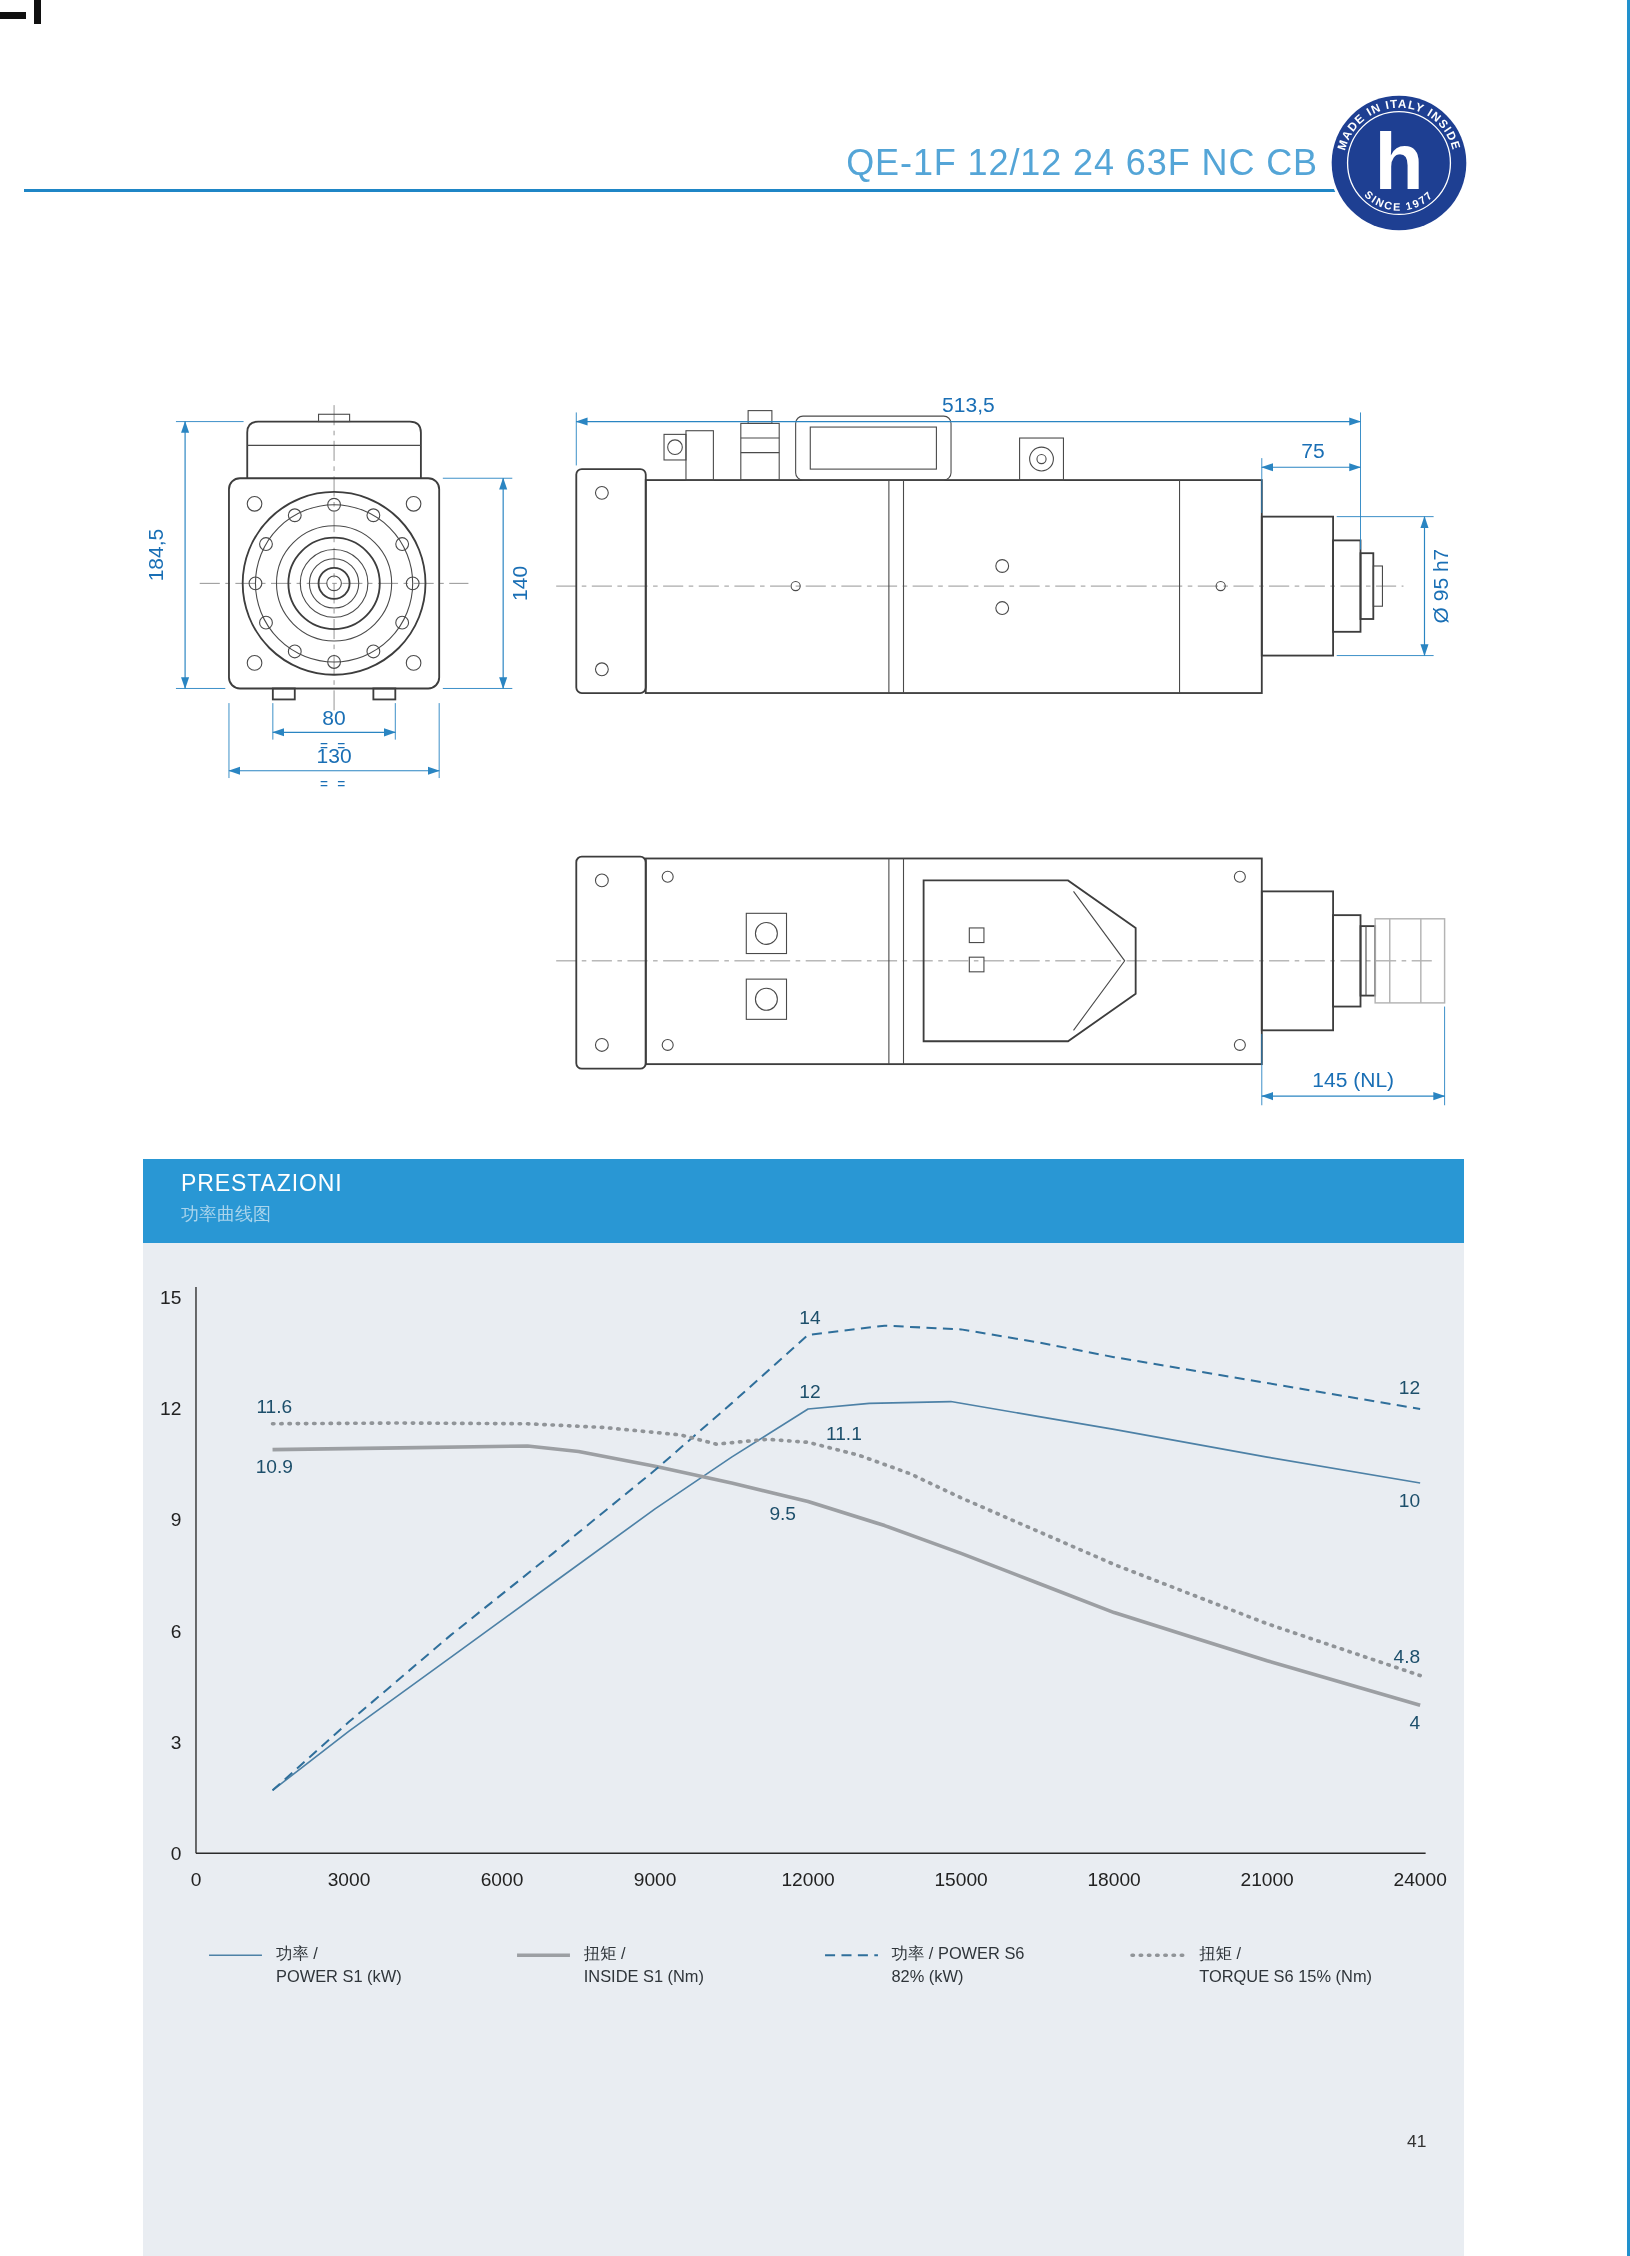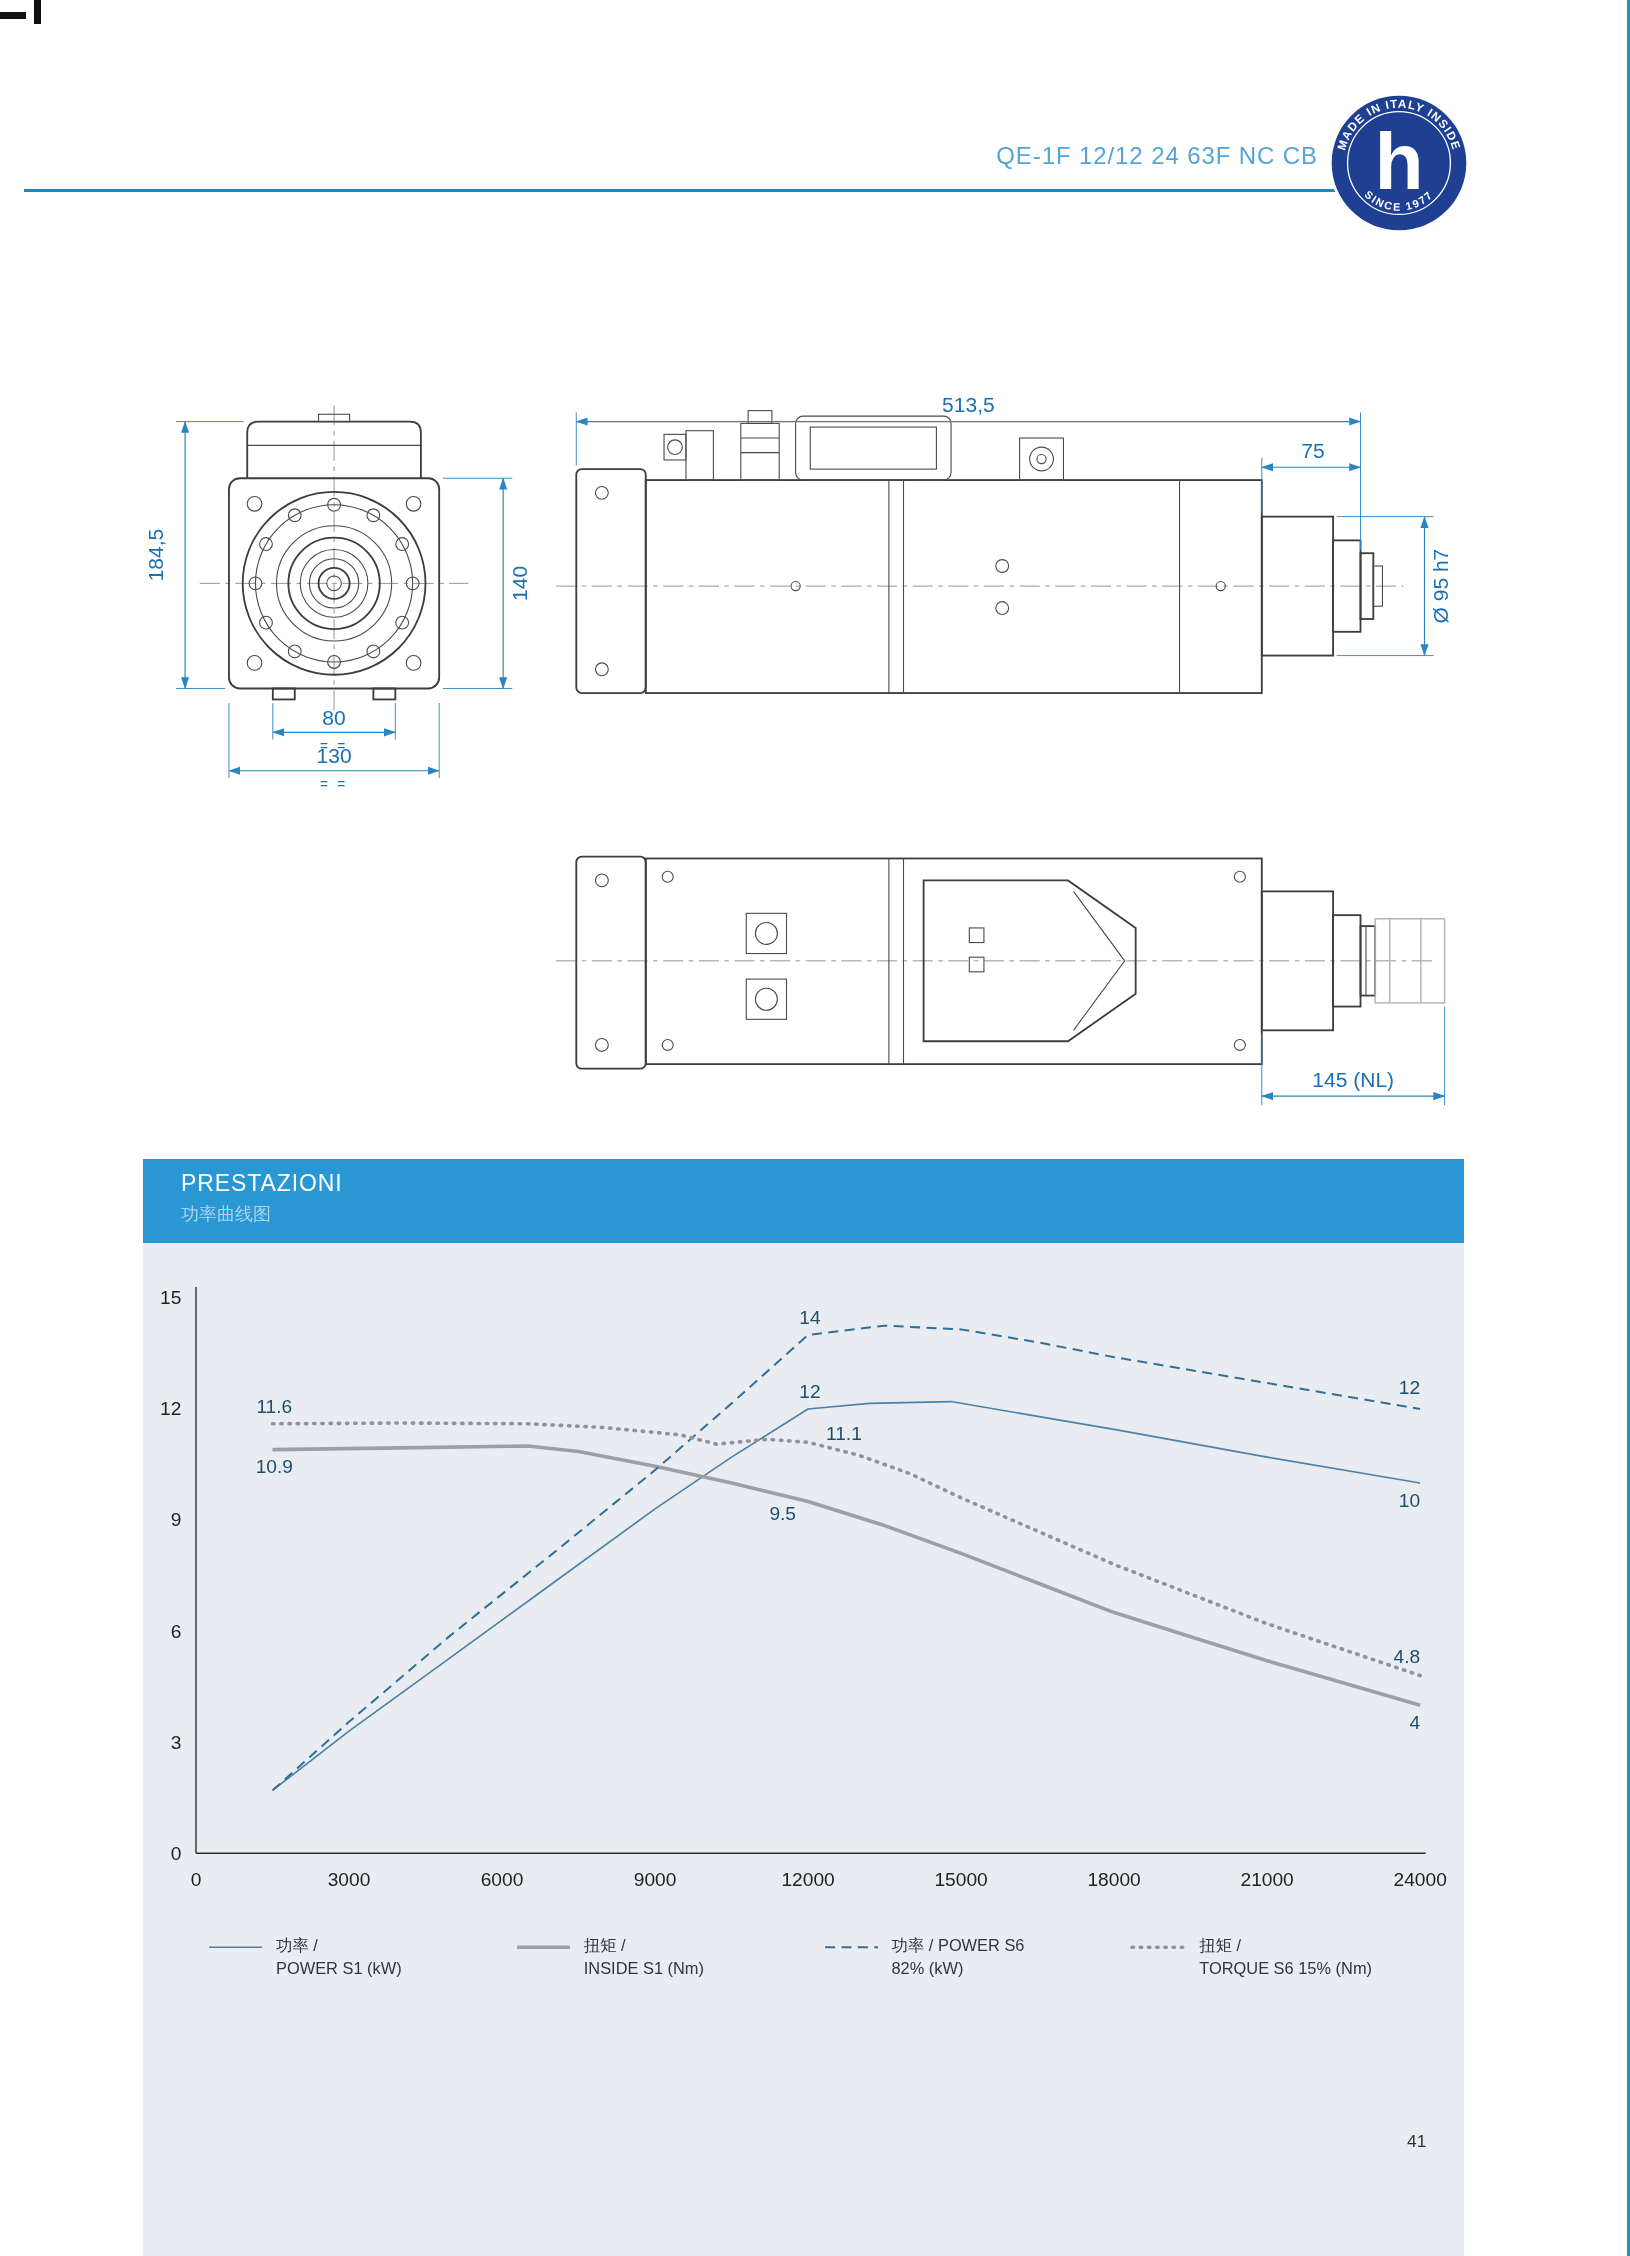--- a/index.html
+++ b/index.html
@@ -7,21 +7,21 @@
   .page{position:relative;width:1631px;height:2257px;background:#fff;
         font-family:"Liberation Sans",sans-serif;overflow:hidden}
 
   
   .crop-h{position:absolute;left:0;top:12px;width:25.6px;height:7.3px;background:#101010}
   .crop-v{position:absolute;left:34px;top:0;width:7.3px;height:24px;background:#101010}
   .edge-bar{position:absolute;right:0;top:0;width:3.7px;height:2257px;background:#2191cd}
 
   
   .page-title{position:absolute;top:142px;left:0;width:1318px;text-align:right;
-              font-size:24px;letter-spacing:0.9px;color:#54a5d7;font-weight:400}
+              font-size:36px;letter-spacing:0.9px;color:#54a5d7;font-weight:400}
   .header-rule{position:absolute;top:189px;left:24px;width:1389px;height:2.7px;background:#1f86c6}
   .logo{position:absolute;top:91px;left:1327px;width:144px;height:144px}
 
   
   .drawings{position:absolute;top:352px;left:101px}
   .outline{fill:none;stroke:#3d3d3d;stroke-width:2}
   .detail{fill:none;stroke:#4a4a4a;stroke-width:1.2}
   .ghost{fill:none;stroke:#b4b4b4;stroke-width:1.6}
   .cline{stroke:#8a8a8a;stroke-width:1;stroke-dasharray:22 6 5 6;fill:none}
   .dim{stroke:#2a85c2;stroke-width:1.3;fill:none}
@@ -29,21 +29,21 @@
   .dimtxt{fill:#1a6fb5;font-size:23px;font-family:"Liberation Sans",sans-serif}
   .eq{fill:#1a6fb5;font-size:15px;letter-spacing:3px;font-family:"Liberation Sans",sans-serif}
 
   
   .chart-panel{position:absolute;top:1159px;left:143px;width:1321px;height:1217px;background:#e9edf2}
   .chart-header{height:84px;background:#2997d4;padding:11px 0 0 38px}
   .chart-title{color:#fff;font-size:23px;letter-spacing:0.9px}
   .chart-subtitle{color:#a9d4ec;font-size:18px;margin-top:4.6px}
   #chart-svg{display:block}
   #chart-svg text{font-family:"Liberation Sans",sans-serif}
-  .chart-legend{display:flex;margin-top:24px;padding:0 26px 0 64px}
+  .chart-legend{display:flex;margin-top:32px;padding:0 26px 0 64px}
   .legend-item{flex:1;display:flex;gap:12px;align-items:flex-start}
   .legend-swatch{margin-top:5.5px;flex:none}
   .legend-text{font-size:16.4px;color:#2f353a;line-height:1.4}
 
   .page-number{position:absolute;top:2131px;left:1407px;width:64px;text-align:left;
                font-size:17.4px;color:#333}
   .logo text{font-family:"Liberation Sans",sans-serif}
 </style>
 </head>
 <body>

